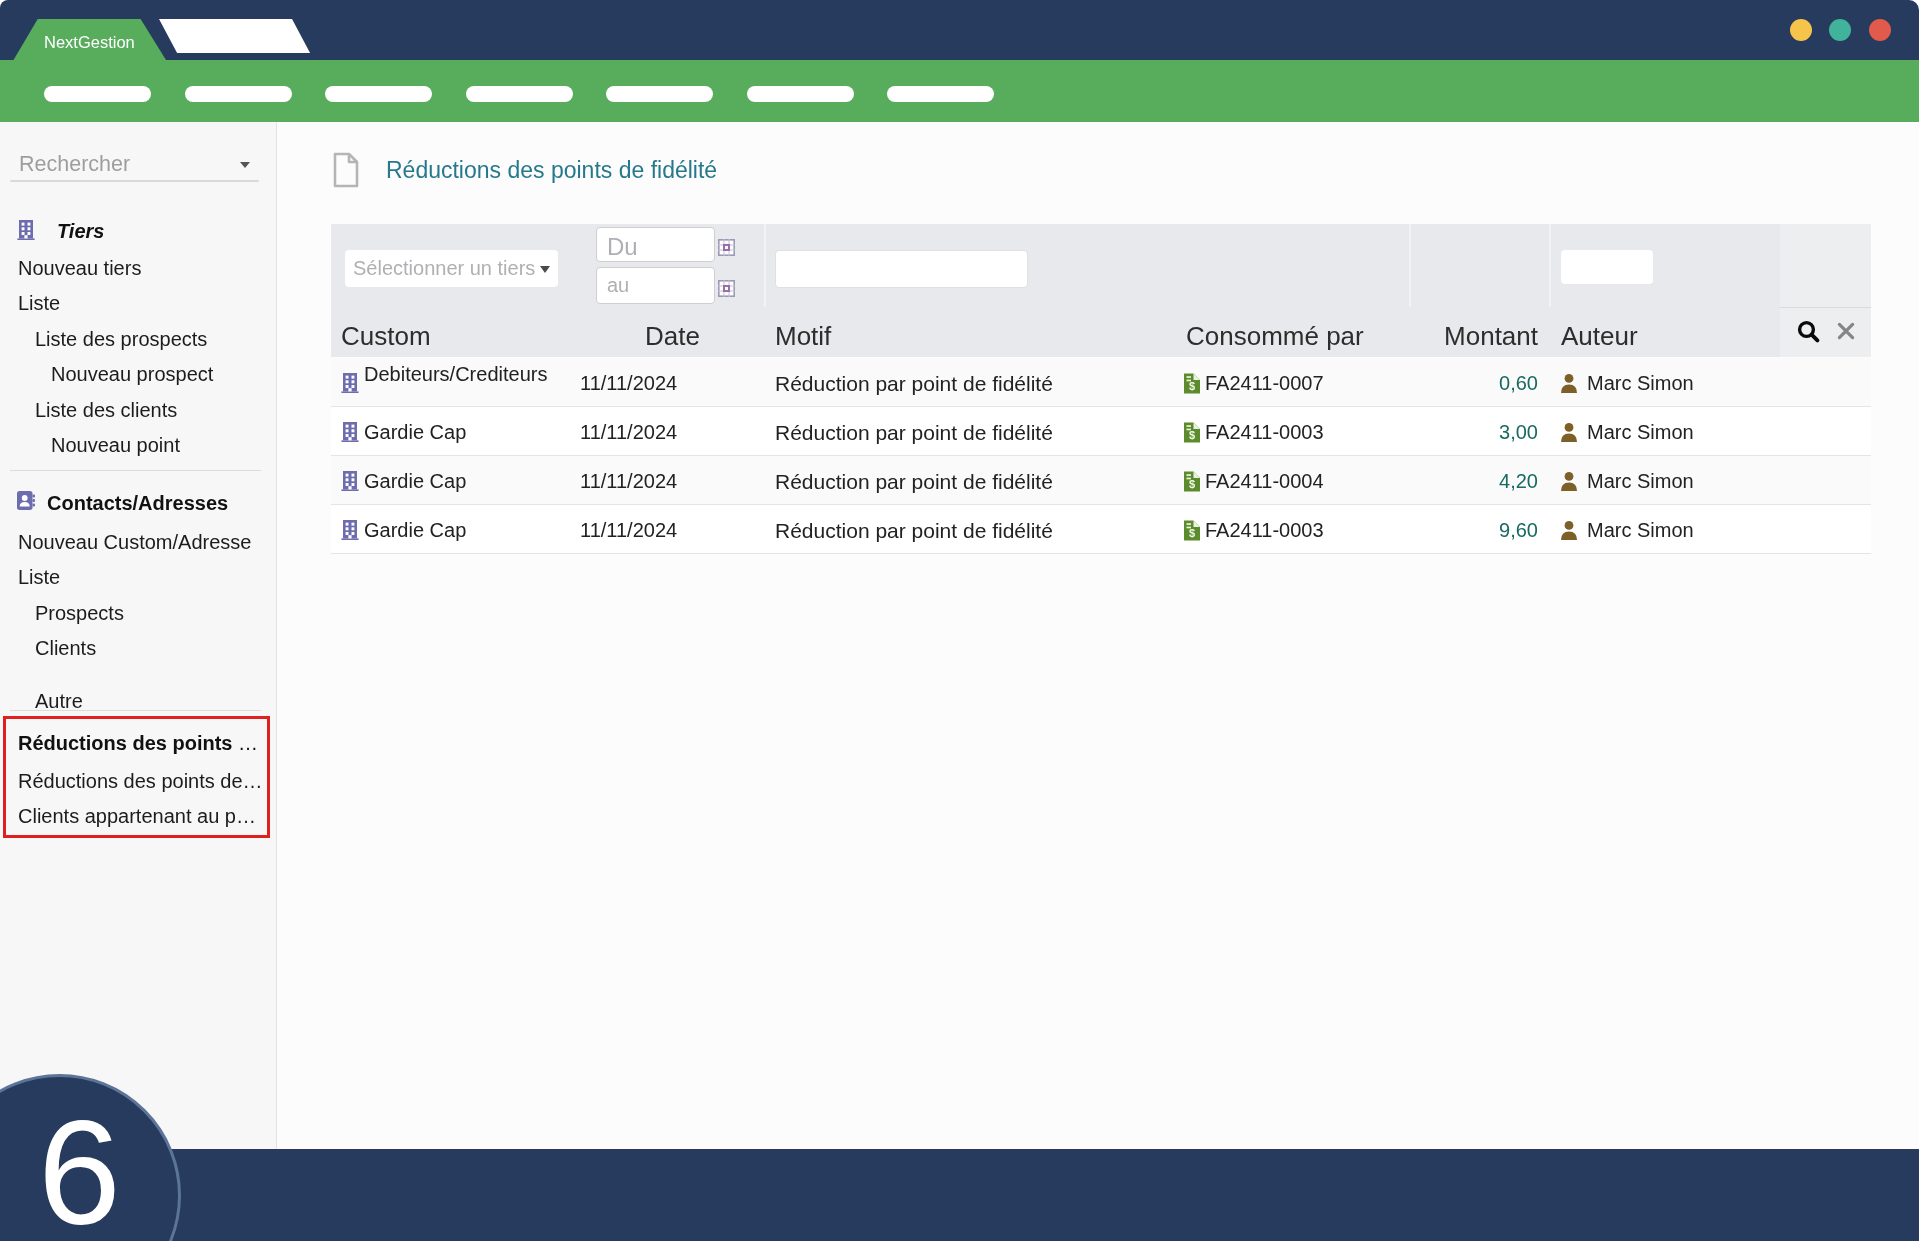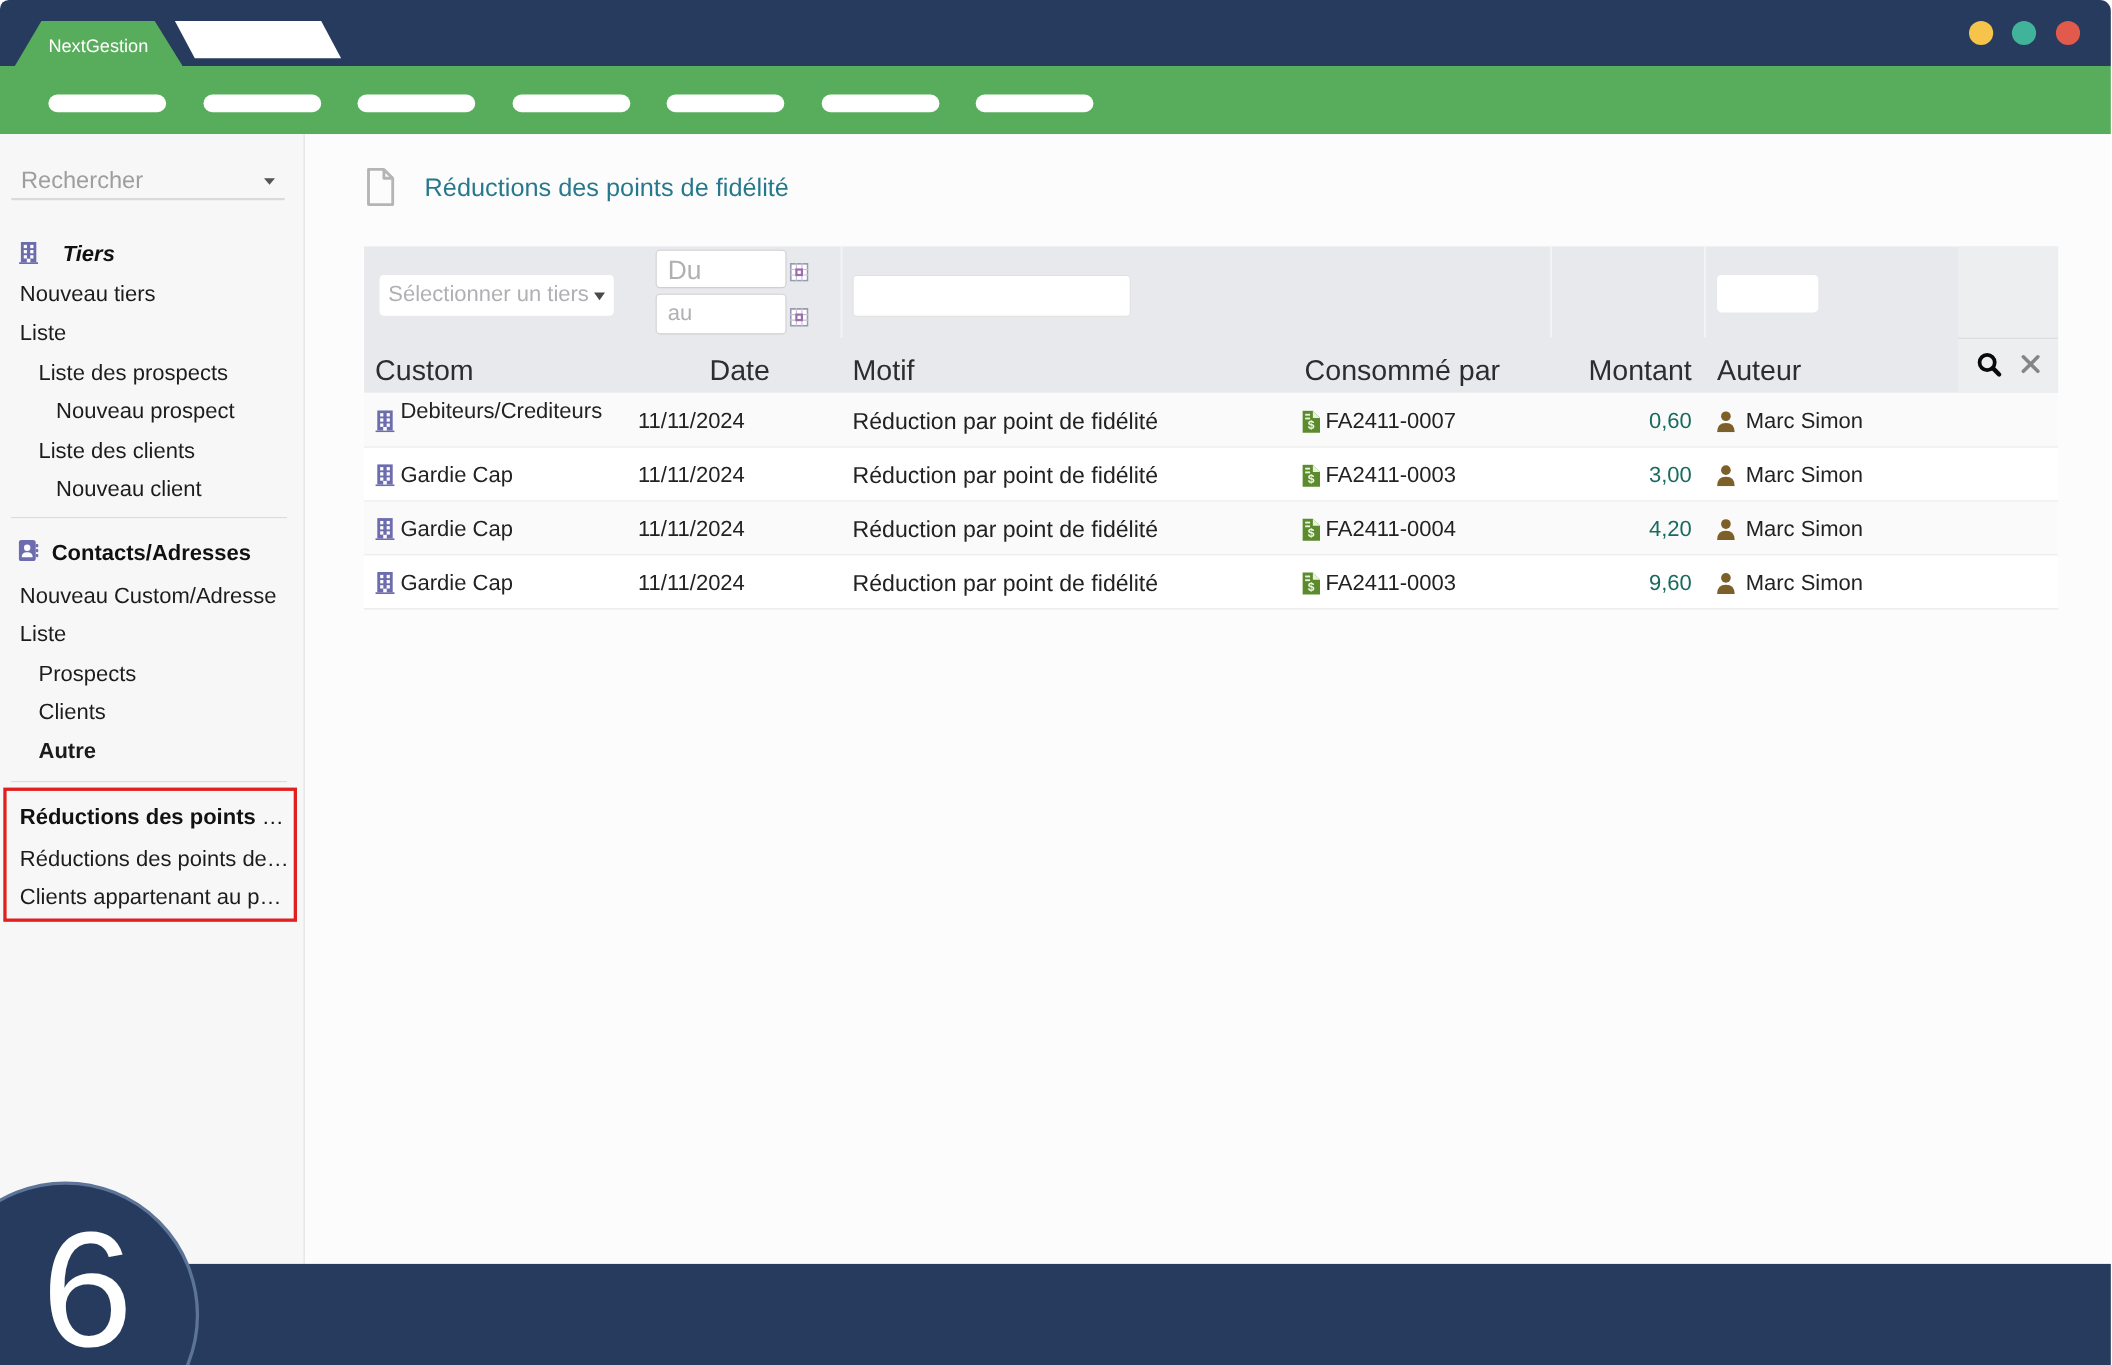--- a/index.html
+++ b/index.html
@@ -75,37 +75,37 @@
           <rect x="10.5" y="12" width="2.9" height="3"></rect>
         <rect x="7.4" y="15.2" width="3.2" height="3.2"></rect>
       </g>
     </svg>
     <div class="sbold" style="left:57px;top:98px;font-style:italic;">Tiers</div>
     <div class="snorm" style="left:18px;top:135px;">Nouveau tiers</div>
     <div class="snorm" style="left:18px;top:170px;">Liste</div>
     <div class="snorm" style="left:35px;top:206px;">Liste des prospects</div>
     <div class="snorm" style="left:51px;top:241px;">Nouveau prospect</div>
     <div class="snorm" style="left:35px;top:277px;">Liste des clients</div>
-    <div class="snorm" style="left:51px;top:312px;">Nouveau client</div>
+    <div class="snorm" style="left:51px;top:312px;">Nouveau point</div>
     <div class="sdiv" style="top:348px;"></div>
 
     <svg class="abs" style="left:17px;top:369px;" width="18" height="19" viewBox="0 0 18 19">
       <rect x="0" y="0" width="15.5" height="19" rx="2.6" fill="#6c6cae"></rect>
       <rect x="15.5" y="3.6" width="2.5" height="2.9" rx="1" fill="#6c6cae"></rect>
       <rect x="15.5" y="8.1" width="2.5" height="2.9" rx="1" fill="#6c6cae"></rect>
       <rect x="15.5" y="12.6" width="2.5" height="2.9" rx="1" fill="#6c6cae"></rect>
       <circle cx="7.7" cy="7" r="2.9" fill="#fff"></circle>
       <path d="M2.7 15.6 q0 -4.6 5 -4.6 q5 0 5 4.6 z" fill="#fff"></path>
     </svg>
     <div class="sbold" style="left:47px;top:370px;">Contacts/Adresses</div>
     <div class="snorm" style="left:18px;top:409px;">Nouveau Custom/Adresse</div>
     <div class="snorm" style="left:18px;top:444px;">Liste</div>
     <div class="snorm" style="left:35px;top:480px;">Prospects</div>
     <div class="snorm" style="left:35px;top:515px;">Clients</div>
-    <div class="snorm" style="left:35px;top:550px;font-weight:bold;">Autre</div>
+    <div class="snorm" style="left:35px;top:568px;">Autre</div>
     <div class="sdiv" style="top:588px;"></div>
 
     <div class="abs" style="left:2.5px;top:594px;width:261px;height:116px;border:3px solid #e01f1f;"></div>
     <div class="sbold" style="left:18px;top:610px;">Réductions des points <span style="font-weight:normal;">…</span></div>
     <div class="snorm" style="left:18px;top:648px;">Réductions des points de…</div>
     <div class="snorm" style="left:18px;top:683px;">Clients appartenant au p…</div>
 
     <svg class="abs" style="left:333px;top:30px;" width="26" height="36" viewBox="0 0 26 36">
       <path d="M2 2 h14 l8 8 v24 h-22 z" fill="none" stroke="#b5b5b5" stroke-width="2.6" stroke-linejoin="round"></path>
       <path d="M16 2 v8 h8" fill="none" stroke="#b5b5b5" stroke-width="2.6" stroke-linejoin="round"></path>

